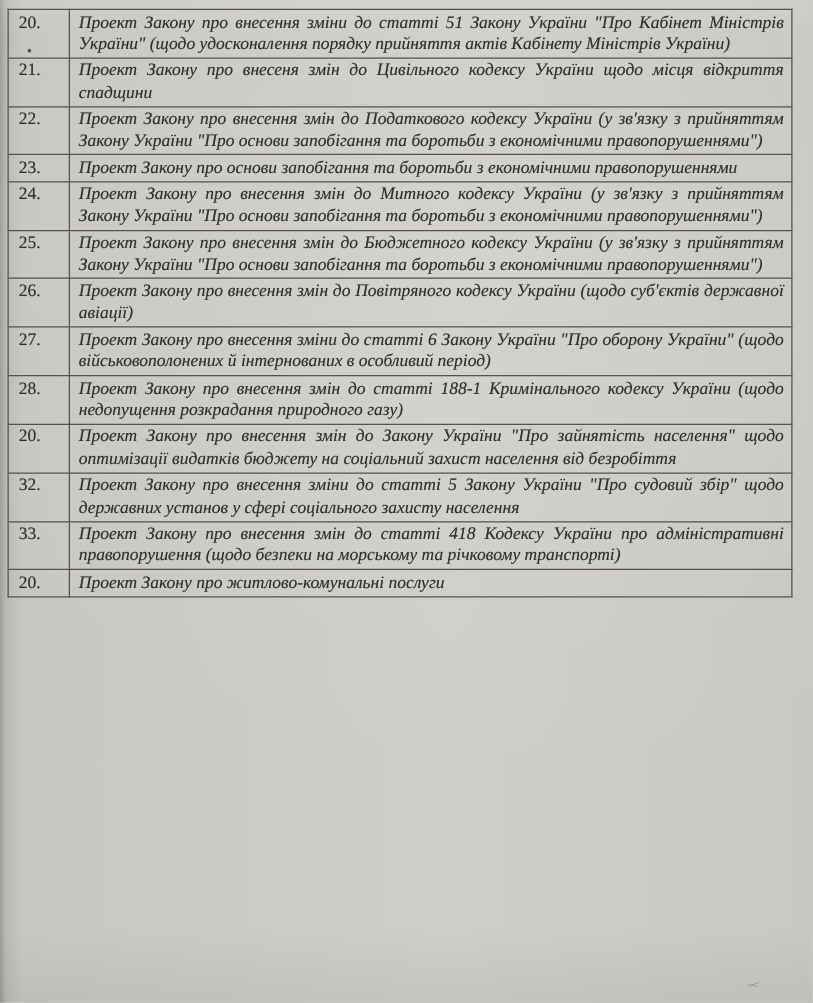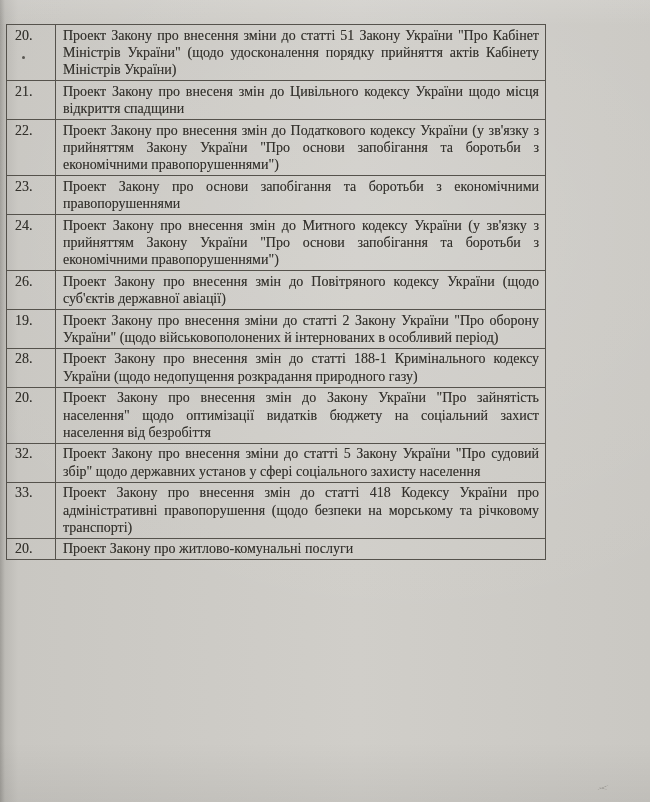--- a/index.html
+++ b/index.html
@@ -16,40 +16,41 @@
       var(--paper);
   }
   
   .vignette{
     position:absolute;inset:0;pointer-events:none;
     background:
       linear-gradient(180deg, rgba(255,255,255,0.10) 0px, rgba(0,0,0,0) 26px),
       linear-gradient(0deg, rgba(0,0,0,0.05) 0px, rgba(0,0,0,0) 60px);
   }
   table.laws{
-    position:absolute;left:6px;top:24px;width:540px;
+    position:absolute;left:6px;top:7px;width:628px;
     border-collapse:collapse;table-layout:fixed;
   }
   table.laws td{
     border:1.4px solid var(--line);
     vertical-align:top;
     font-family:"Liberation Serif", serif;
     font-size:14px;
     line-height:17.4px;
     color:var(--ink);
     text-shadow:0 0 0.6px rgba(51,49,44,0.45);
   }
   td.num{
     width:38px;
     padding:1.5px 2px 1.5px 8px;
     text-align:left;
   }
   td.txt{
     padding:1.5px 6px 1.5px 7px;
     text-align:justify;
+    font-style:italic;
   }
   tr.align-left td.txt{text-align:left;}
   
   tr:first-child td.num{position:relative;}
   tr:first-child td.num::after{
     content:"";position:absolute;left:15px;top:31px;width:3px;height:3px;
     background:#45433e;border-radius:50%;opacity:.85;
   }
   
   .smudge{
@@ -84,26 +85,30 @@
   </tr>
       <tr>
     <td class="num">23.</td>
     <td class="txt">Проект Закону про основи запобігання та боротьби з економічними правопорушеннями</td>
   </tr>
       <tr>
     <td class="num">24.</td>
     <td class="txt">Проект Закону про внесення змін до Митного кодексу України (у зв'язку з прийняттям Закону України "Про основи запобігання та боротьби з економічними правопорушеннями")</td>
   </tr>
       <tr>
+    <td class="num">25.</td>
+    <td class="txt">Проект Закону про внесення змін до Бюджетного кодексу України (у зв'язку з прийняттям Закону України "Про основи запобігання та боротьби з економічними правопорушеннями")</td>
+  </tr>
+      <tr>
     <td class="num">26.</td>
     <td class="txt">Проект Закону про внесення змін до Повітряного кодексу України (щодо суб'єктів державної авіації)</td>
   </tr>
       <tr>
-    <td class="num">19.</td>
-    <td class="txt">Проект Закону про внесення зміни до статті 2 Закону України "Про оборону України" (щодо військовополонених й інтернованих в особливий період)</td>
+    <td class="num">27.</td>
+    <td class="txt">Проект Закону про внесення зміни до статті 6 Закону України "Про оборону України" (щодо військовополонених й інтернованих в особливий період)</td>
   </tr>
       <tr>
     <td class="num">28.</td>
     <td class="txt">Проект Закону про внесення змін до статті 188-1 Кримінального кодексу України (щодо недопущення розкрадання природного газу)</td>
   </tr>
       <tr>
     <td class="num">20.</td>
     <td class="txt">Проект Закону про внесення змін до Закону України "Про зайнятість населення" щодо оптимізації видатків бюджету на соціальний захист населення від безробіття</td>
   </tr>
       <tr>

